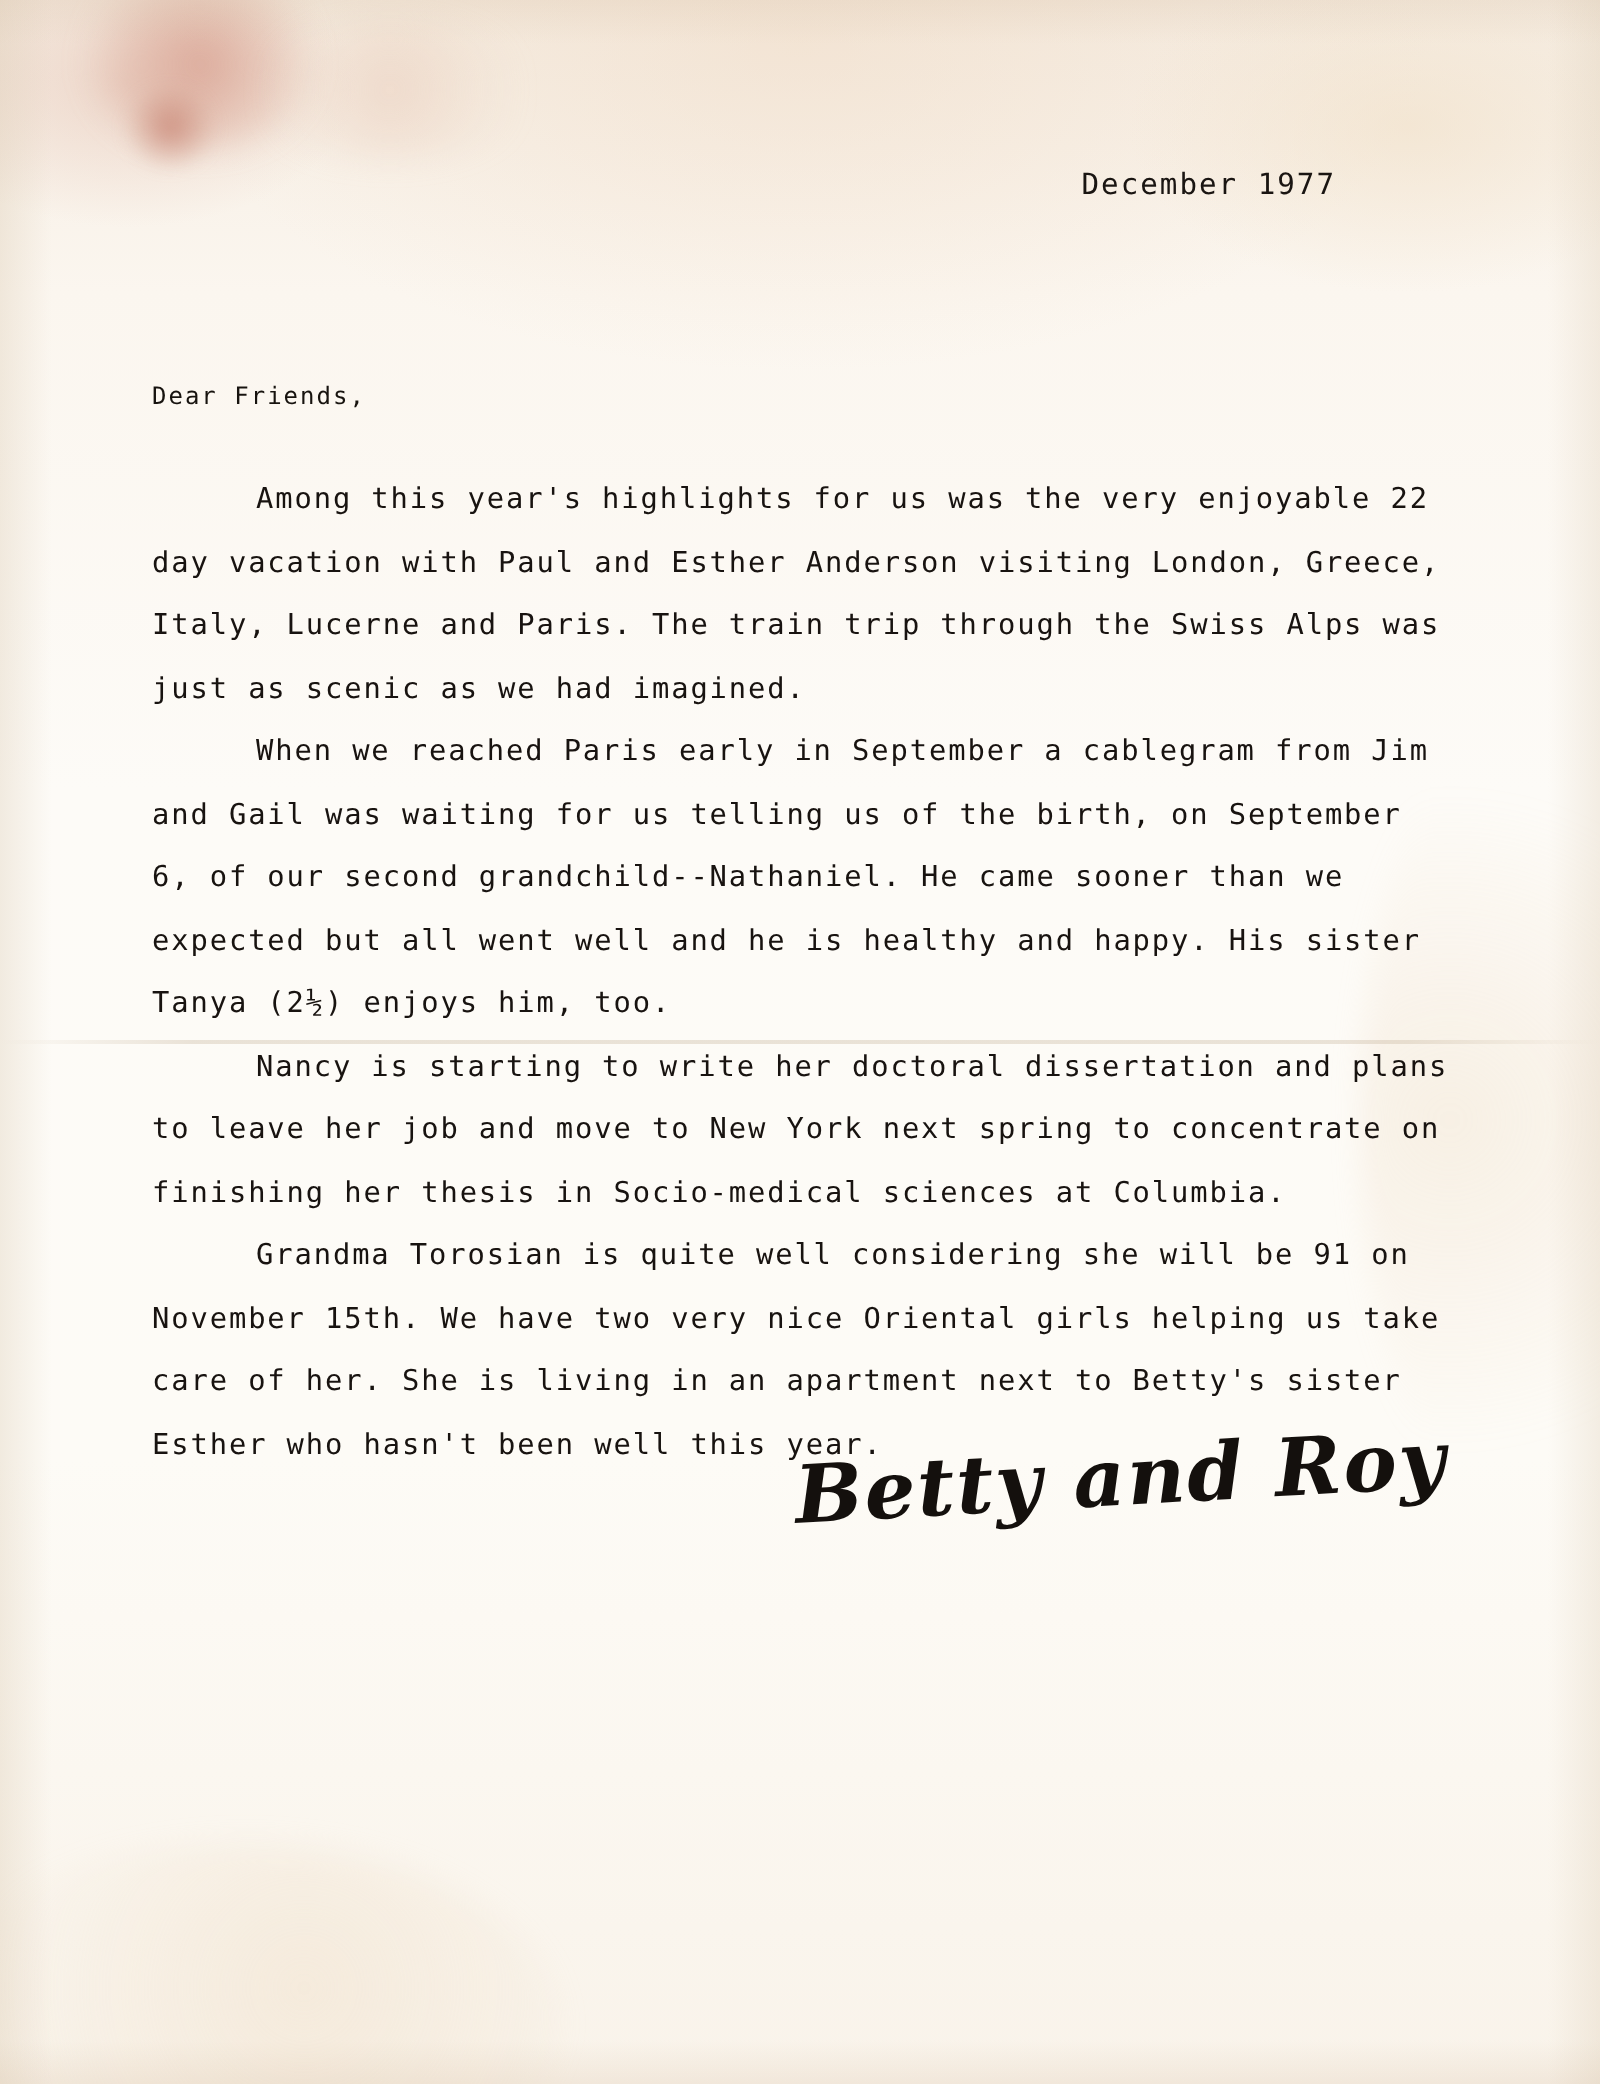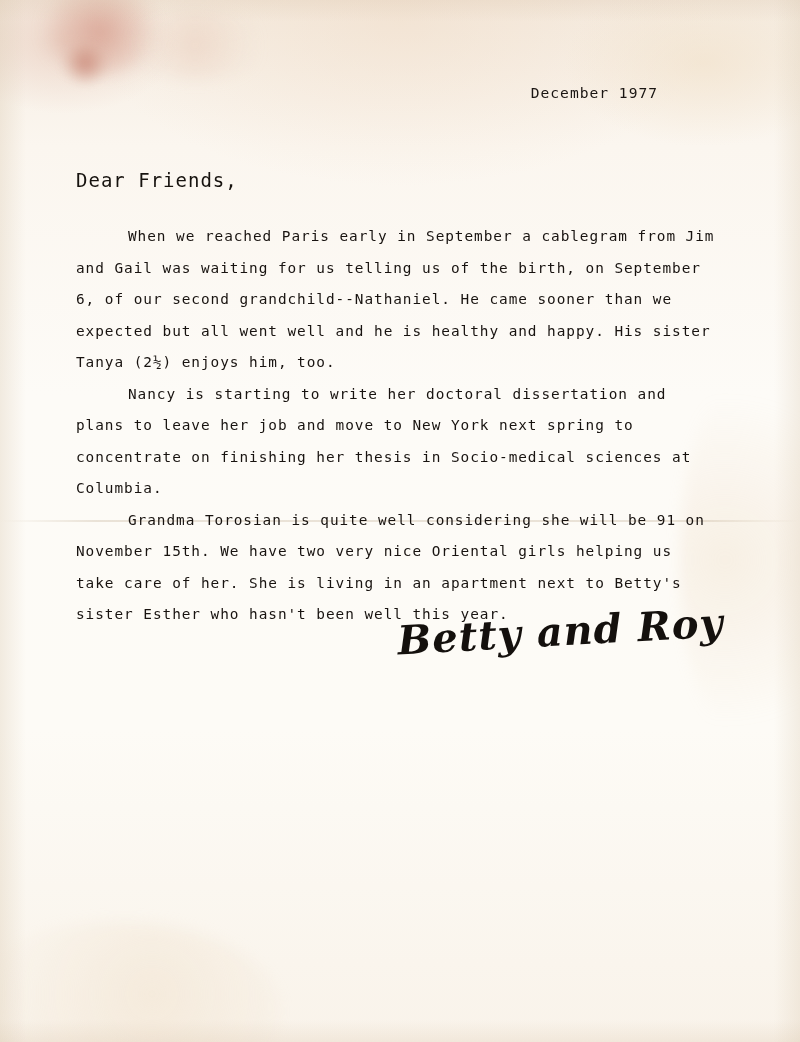--- a/index.html
+++ b/index.html
@@ -72,38 +72,38 @@
   .fold {
     position: absolute;
     left: 0; right: 0;
     height: 2px;
     background: linear-gradient(90deg, rgba(198,180,156,0.0) 0%, rgba(198,180,156,0.35) 12%, rgba(198,180,156,0.35) 88%, rgba(198,180,156,0.0) 100%);
     pointer-events: none;
   }
 
   .content {
     position: absolute;
-    left: 0; right: 16px; top: 0;
+    left: 0; right: 6px; top: 0;
     padding: 0 68px 0 68px;
     color: #17130f;
   }
 
   .date-line {
     margin-top: 84px;
     text-align: right;
     padding-right: 58px;
     font-size: 14.6px;
     letter-spacing: 1.0px;
     color: #1a1512;
   }
 
   .salutation {
-    margin-top: 68px;
+    margin-top: 90px;
     margin-left: 8px;
-    font-size: 19px;
+    font-size: 12px;
     letter-spacing: 1.0px;
   }
 
   .body-block {
     margin-top: 30px;
     margin-left: 8px;
   }
 
   p.para {
     margin: 0 0 0 0;
@@ -153,20 +153,21 @@
   <div class="fold" style="top: 520px;"></div>
   <div class="edge-shade"></div>
 
   <div class="content">
 
     <div class="date-line">December 1977</div>
 
     <div class="salutation">Dear Friends,</div>
 
     <div class="body-block">
+      <p class="para">Among this year's highlights for us was the very enjoyable 22 day vacation with Paul and Esther Anderson visiting London, Greece, Italy, Lucerne and Paris.  The train trip through the Swiss Alps was just as scenic as we had imagined.</p>
       <p class="para">When we reached Paris early in September a cablegram from Jim and Gail was waiting for us telling us of the birth, on September 6, of our second grandchild--Nathaniel.  He came sooner than we expected but all went well and he is healthy and happy.  His sister Tanya (2½) enjoys him, too.</p>
       <p class="para">Nancy is starting to write her doctoral dissertation and plans to leave her job and move to New York next spring to concentrate on finishing her thesis in Socio-medical sciences at Columbia.</p>
       <p class="para">Grandma Torosian is quite well considering she will be 91 on November 15th.  We have two very nice Oriental girls helping us take care of her. She is living in an apartment next to Betty's sister Esther who hasn't been well this year.</p>
     </div>
 
 
     <div class="signature">Betty and Roy</div>
 
   </div>
 </div>

